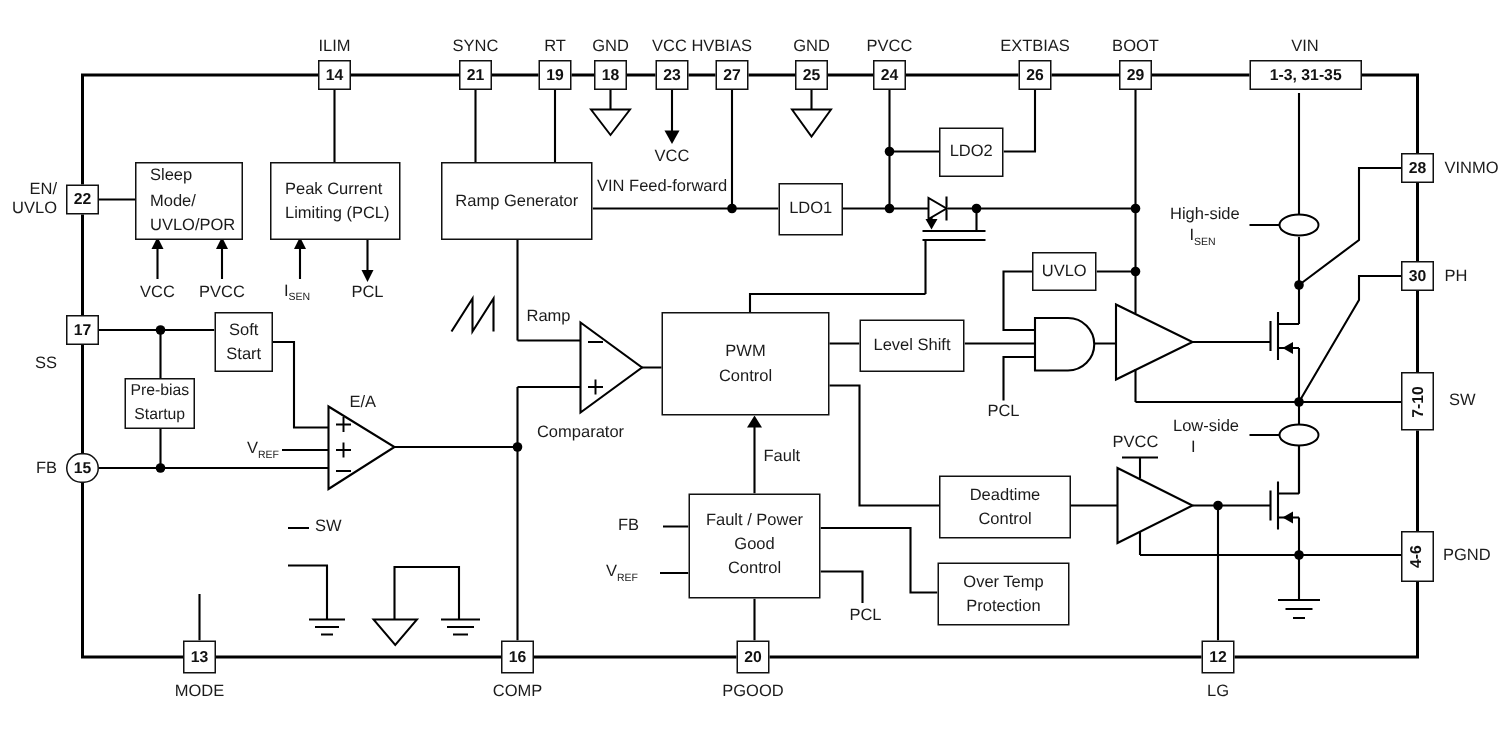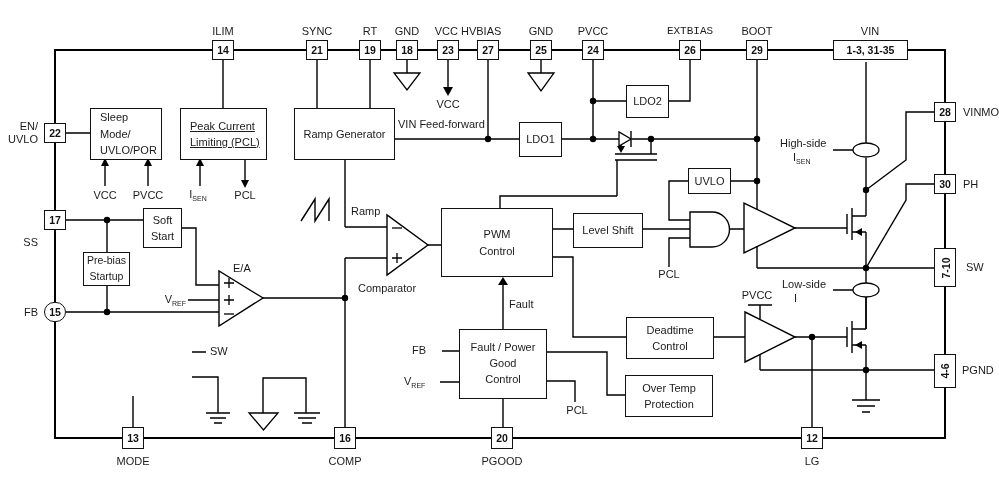--- a/index.html
+++ b/index.html
@@ -127,21 +127,21 @@
       <circle cx="107" cy="220" r="3.2"></circle>
         <circle cx="107" cy="312" r="3.2"></circle>
       <circle cx="345" cy="298" r="3.2"></circle>
     </g>
   </svg>
 
   <div class="blk left" style="left:90px;top:108px;width:72px;height:52px;">
     <span>Sleep Mode/</span>
     <span>UVLO/POR</span>
   </div>
-  <div class="blk left" style="left:180px;top:108px;width:87px;height:52px;text-decoration:underline;">
+  <div class="blk left" style="left:180px;top:108px;width:87px;height:52px;">
     <span>Peak Current</span>
     <span>Limiting (PCL)</span>
   </div>
   <div class="blk ctr" style="left:294px;top:108px;width:101px;height:52px;">
     <span>Ramp Generator</span>
   </div>
   <div class="blk ctr" style="left:519px;top:122px;width:43px;height:35px;">
     <span>LDO1</span>
   </div>
   <div class="blk ctr" style="left:626px;top:85px;width:43px;height:33px;">
@@ -249,21 +249,21 @@
       <span>12</span>
     </div>
 
   <div class="lbl c" style="left:223px;top:25px;">ILIM</div>
   <div class="lbl c" style="left:317px;top:25px;">SYNC</div>
   <div class="lbl c" style="left:370px;top:25px;">RT</div>
   <div class="lbl c" style="left:407px;top:25px;">GND</div>
   <div class="lbl c" style="left:468px;top:25px;">VCC HVBIAS</div>
   <div class="lbl c" style="left:541px;top:25px;">GND</div>
   <div class="lbl c" style="left:593px;top:25px;">PVCC</div>
-  <div class="lbl c" style="left:690px;top:25px;font-family:Liberation Mono, monospace;">EXTBIAS</div>
+  <div class="lbl c" style="left:690px;top:25px;">EXTBIAS</div>
   <div class="lbl c" style="left:757px;top:25px;">BOOT</div>
   <div class="lbl c" style="left:870px;top:25px;">VIN</div>
 
   <div class="lbl r" style="left:8px;top:120px;width:30px;">
     <span style="display:block">EN/</span>
     <span style="display:block">UVLO</span>
   </div>
   <div class="lbl r" style="left:22px;top:214px;width:16px;margin-top:22px;">SS</div>
   <div class="lbl r" style="left:22px;top:306px;width:16px;">FB</div>
 

